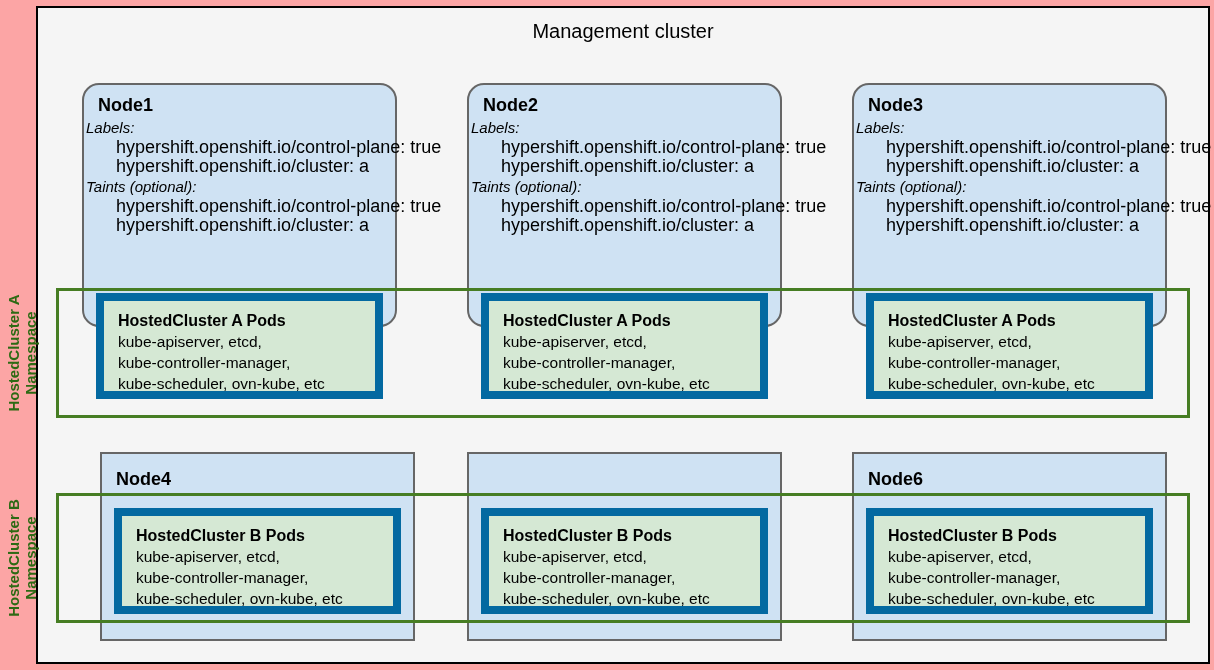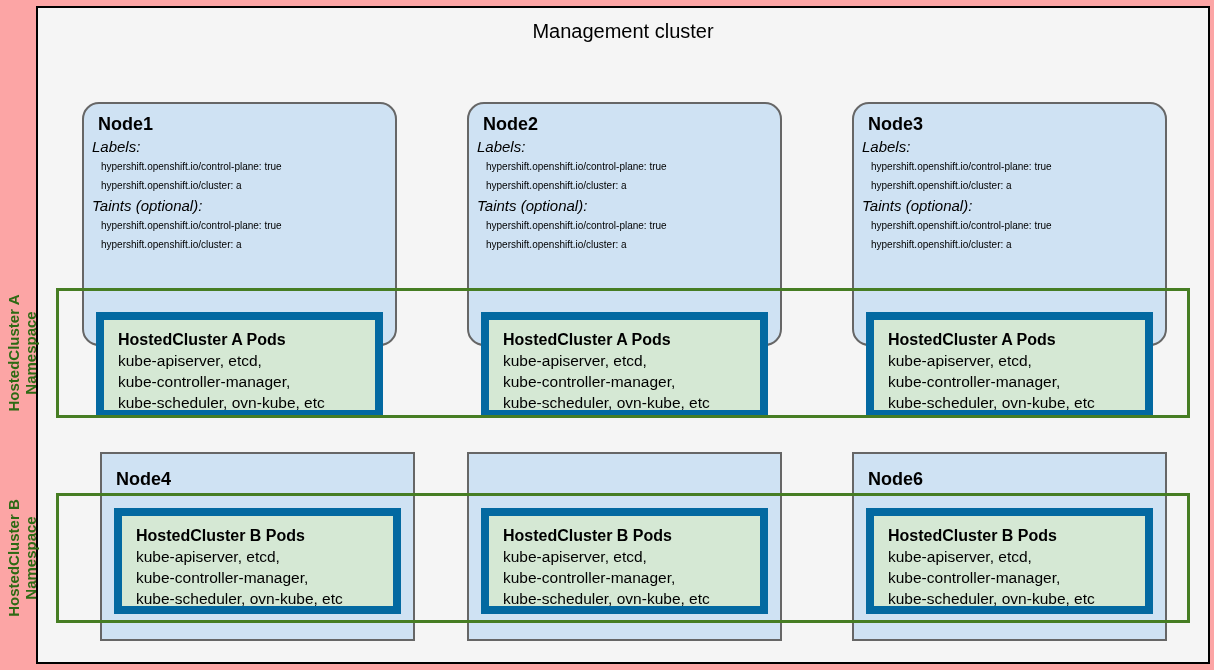--- a/index.html
+++ b/index.html
@@ -29,39 +29,39 @@
     line-height: 24px;
   }
   .node {
     position: absolute;
     width: 315px;
     background: #cfe2f3;
     border: 2px solid #666666;
     box-sizing: border-box;
     z-index: 1;
   }
-  .node.tall { top: 102px; height: 244px; border-radius: 17px; }
+  .node.tall { top: 83px; height: 244px; border-radius: 17px; }
   .node.short { top: 452px; height: 189px; }
   .node-title {
     font-size: 18px;
     font-weight: bold;
     line-height: 23px;
     margin: 9px 14px 0 14px;
   }
   .node.short .node-title { margin-top: 14px; }
   .node-heading {
     font-size: 15px;
     font-style: italic;
     line-height: 21px;
-    margin: 0 8px;
+    margin: 0 2px;
   }
   .node-line {
-    font-size: 10px;
+    font-size: 18px;
     line-height: 19px;
-    margin: 0 9px;
+    margin: 0 24px;
     white-space: nowrap;
     padding-left: 8px;
   }
   .pods {
     position: absolute;
     left: 12px;
     width: 287px;
     height: 106px;
     background: #d5e8d4;
     border: 8px solid #0369a1;

